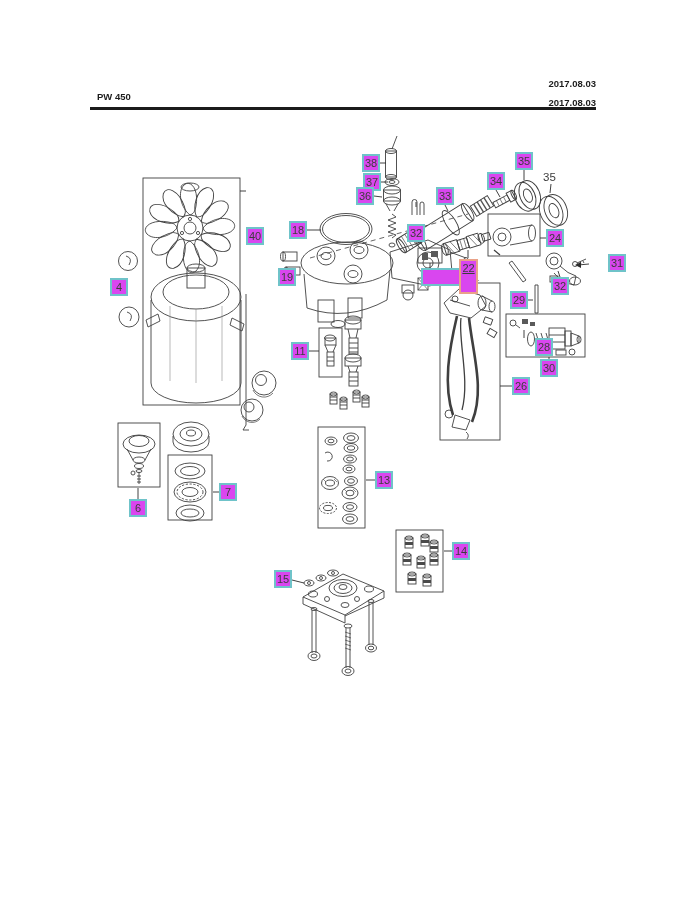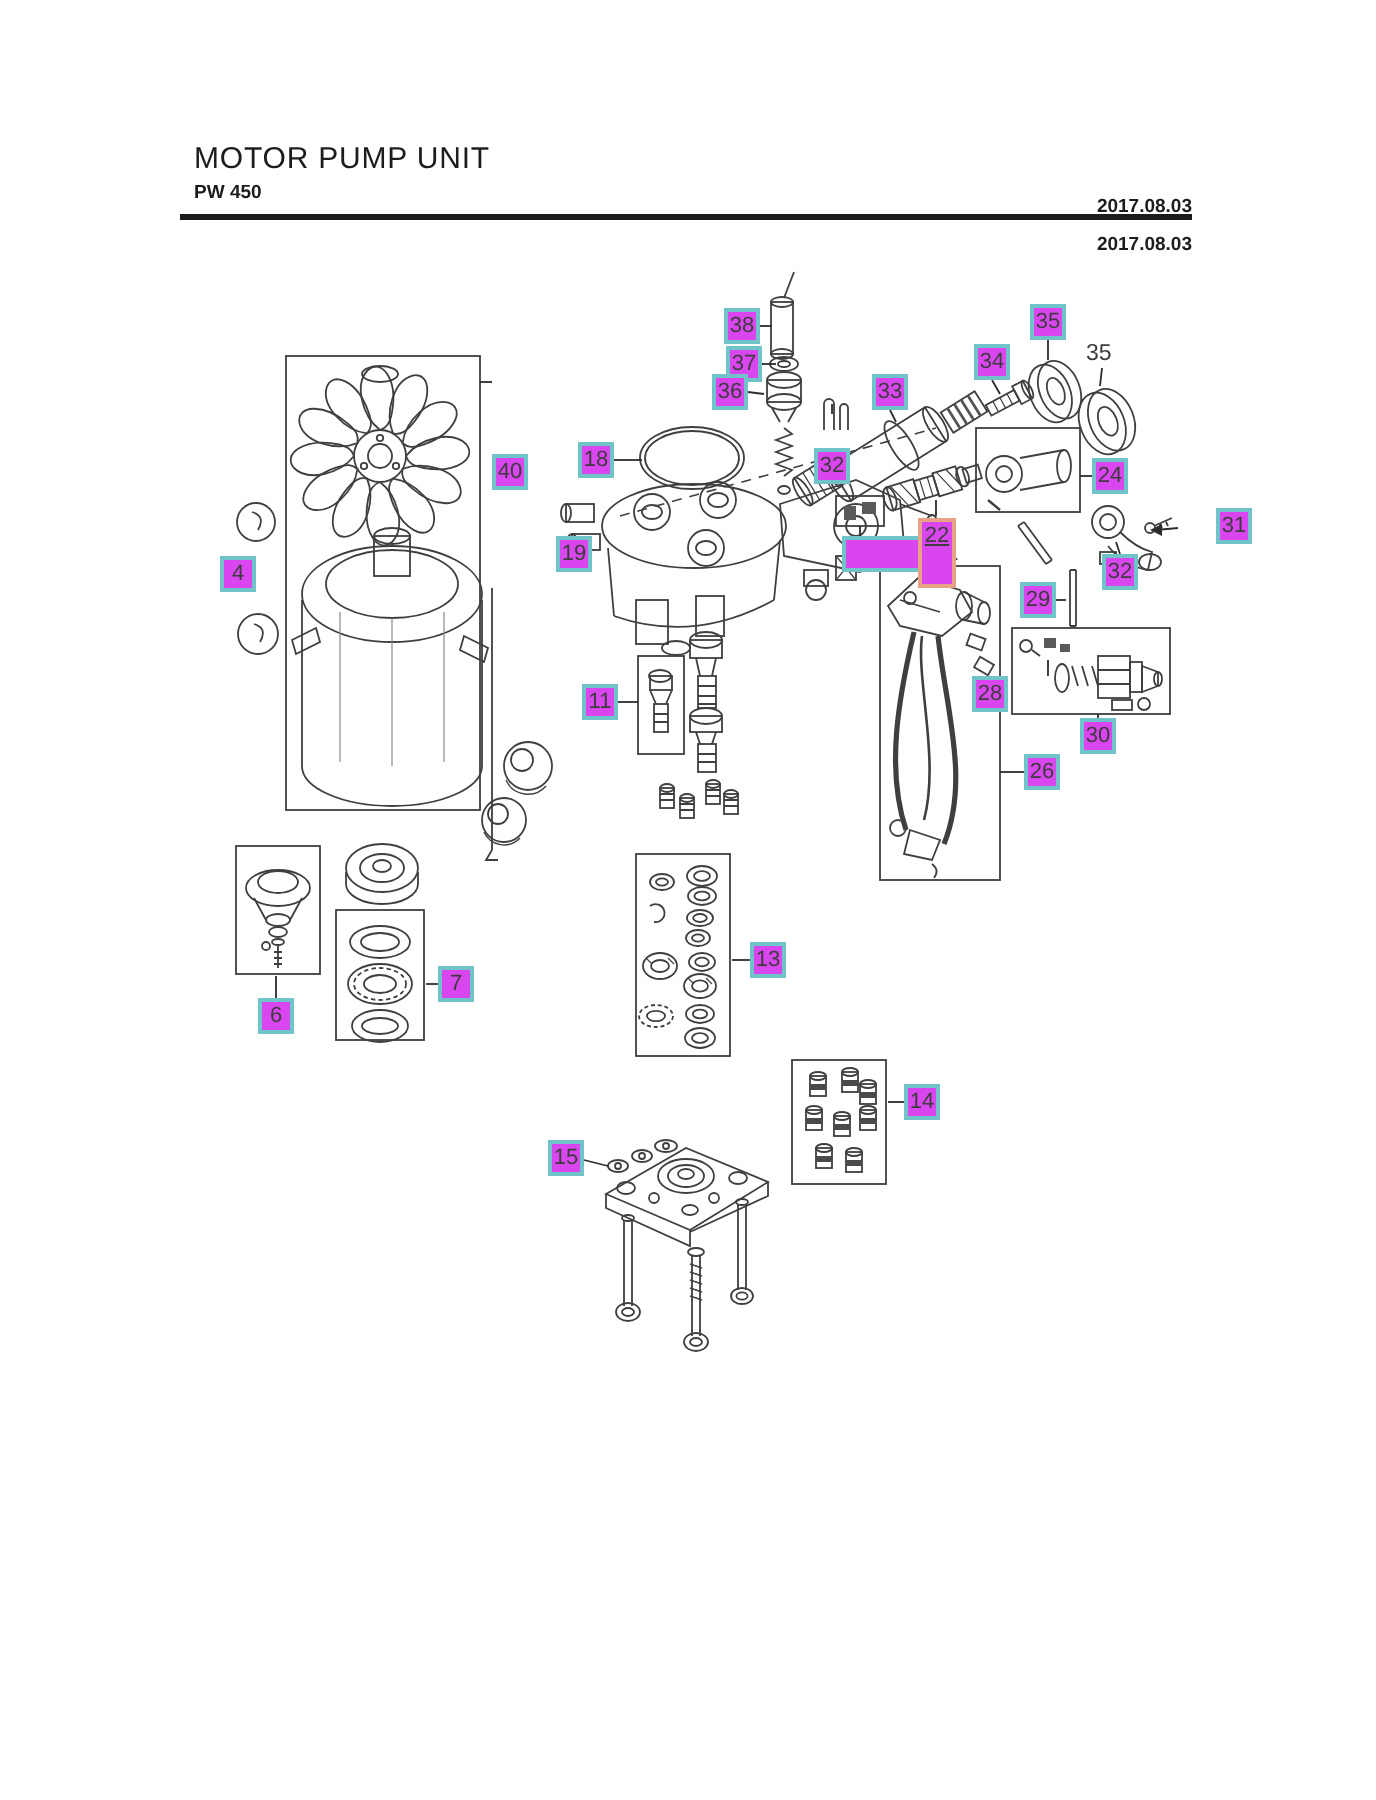--- a/index.html
+++ b/index.html
@@ -1,36 +1,35 @@
 <!DOCTYPE html>
 <html style="--teal: #6fc3c9; --orange: #e9a288;"><head>
 <meta charset="utf-8">
 <style>
   html,body{margin:0;padding:0;background:#fff;}
   .page{position:relative;width:688px;height:900px;background:#ffffff;overflow:hidden;
         font-family:"Liberation Sans", sans-serif;color:#1f1f1f;}
   .title{position:absolute;left:97px;top:71px;font-size:15px;letter-spacing:.4px;color:#1c1c1c;}
   .subtitle{position:absolute;left:97px;top:91px;font-size:9.5px;font-weight:bold;color:#1c1c1c;}
-  .dates{position:absolute;right:92px;top:74px;text-align:right;font-size:9.5px;font-weight:bold;line-height:19px;color:#1c1c1c;margin-top:20px;}
+  .dates{position:absolute;right:92px;top:74px;text-align:right;font-size:9.5px;font-weight:bold;line-height:19px;color:#1c1c1c;}
   .rule{position:absolute;left:90px;top:107px;width:506px;height:2.5px;background:#1b1b1b;}
   #diagram{position:absolute;left:0;top:0;}
   #callout-layer{position:absolute;left:0;top:0;width:688px;height:900px;pointer-events:none;}
   .callout{position:absolute;box-sizing:border-box;width:18px;height:18px;
            border:2px solid var(--teal,#6fc3c9);background:#d946ef;color:#3c3c3c;
            font-size:11px;line-height:14px;text-align:center;pointer-events:auto;cursor:pointer;}
   .callout.orange{border-color:var(--orange,#e9a288);width:19px;height:35px;line-height:15px;text-decoration:underline;}
   .callout.plain{border:none;background:transparent;width:auto;height:auto;
                  font-size:11.5px;line-height:12px;cursor:default;}
 </style>
 </head>
 <body>
 
 <div class="page">
 
-  <div class="title">MOTOR PUMP UNIT</div>
   <div class="subtitle">PW 450</div>
   <div class="dates">
     <div>2017.08.03</div>
     <div>2017.08.03</div>
   </div>
   <div class="rule"></div>
 
   <svg id="diagram" width="688" height="900" viewBox="0 0 688 900">
     <defs>
       <path id="blade" d="M0,-13 C-9,-20 -13,-36 -6,-43 C1,-49 9,-38 6,-22 C5,-16 3,-14 0,-13 Z"></path>
@@ -494,21 +493,21 @@
       <div class="callout" style="left: 289px; top: 221px;">18</div>
       <div class="callout" style="left: 246px; top: 182px; margin-top: 45px;">40</div>
       <div class="callout" style="left: 110px; top: 278px;">4</div>
       <div class="callout" style="left: 278px; top: 268px;">19</div>
       <div class="callout" style="left: 421px; top: 268px; padding-left: 44px;">21</div>
       <div class="callout orange" style="left: 459px; top: 259px;">22</div>
       <div class="callout" style="left: 546px; top: 229px;">24</div>
       <div class="callout" style="left: 608px; top: 254px;">31</div>
       <div class="callout" style="left: 551px; top: 277px;">32</div>
       <div class="callout" style="left: 510px; top: 291px;">29</div>
-      <div class="callout" style="left: 486px; top: 338px;">28</div>
+      <div class="callout" style="left: 535px; top: 338px;">28</div>
       <div class="callout" style="left: 540px; top: 359px;">30</div>
       <div class="callout" style="left: 512px; top: 377px;">26</div>
       <div class="callout" style="left: 291px; top: 342px;">11</div>
       <div class="callout" style="left: 129px; top: 499px;">6</div>
       <div class="callout" style="left: 219px; top: 483px;">7</div>
       <div class="callout" style="left: 375px; top: 471px;">13</div>
       <div class="callout" style="left: 452px; top: 542px;">14</div>
       <div class="callout" style="left: 274px; top: 570px;">15</div>
     </div>
 </div>

